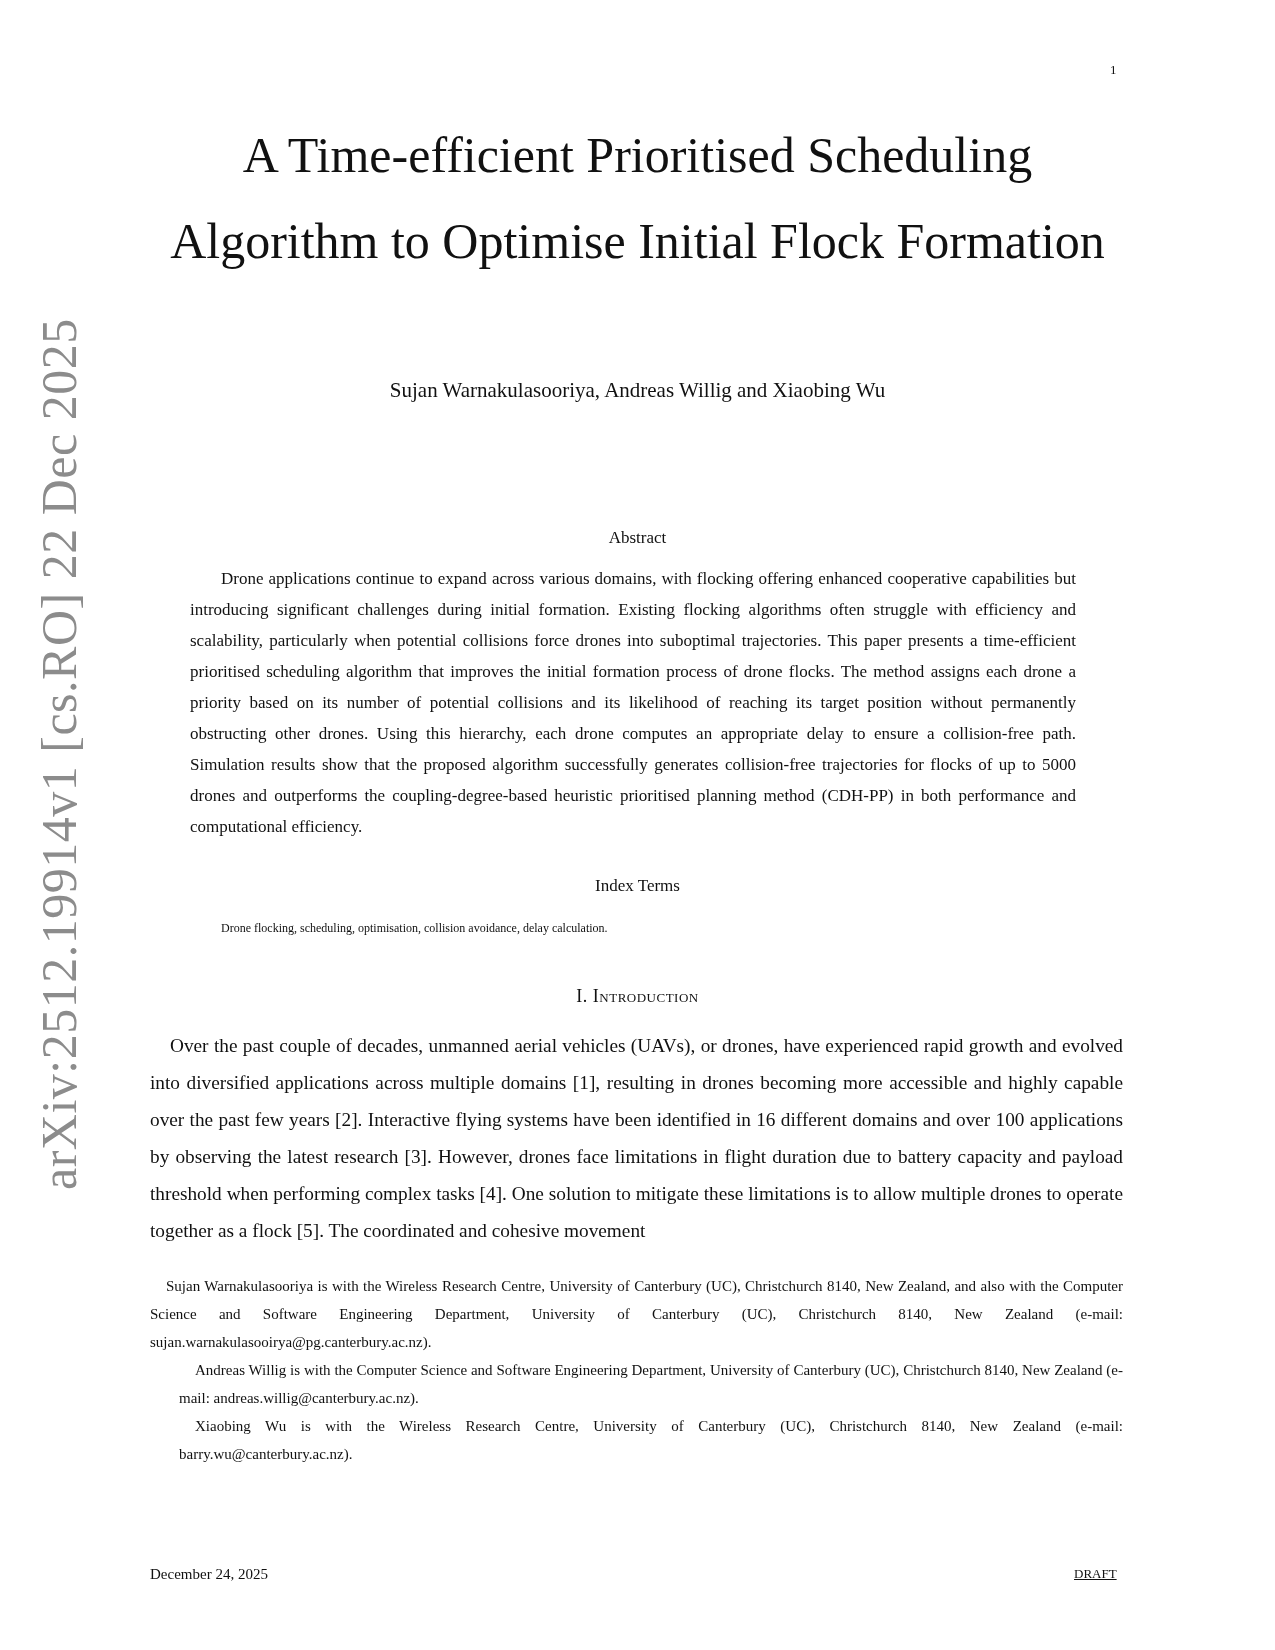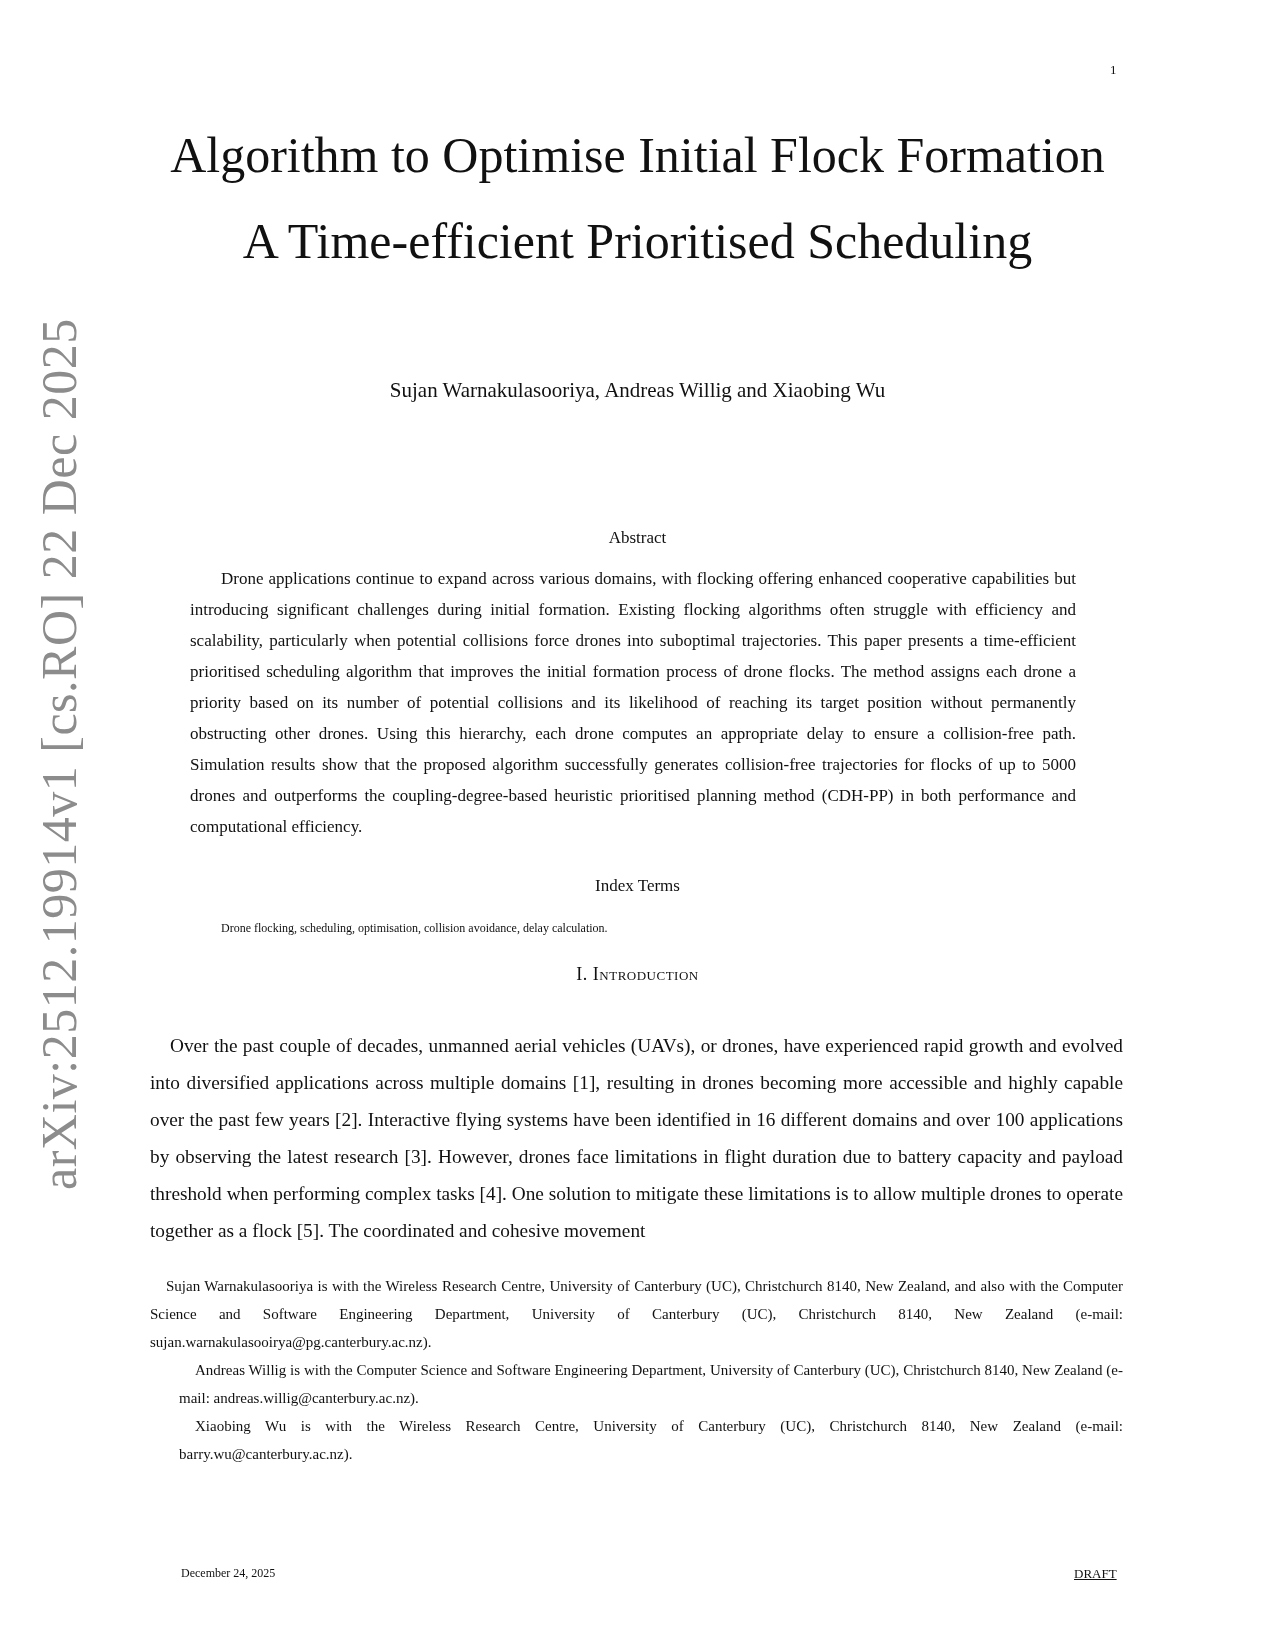--- a/index.html
+++ b/index.html
@@ -20,45 +20,45 @@
   .authors { left: 140px; width: 995px; top: 378px; text-align: center; font-size: 21px; }
   .section-heading { font-weight: normal; font-size: 17px; text-align: center; }
   .abstract-heading { left: 140px; width: 995px; top: 528px; }
   .abstract-body {
     left: 190px; width: 886px; top: 563px; font-size: 17px; line-height: 31px;
     text-align: justify; text-indent: 31px;
   }
   .index-heading { left: 140px; width: 995px; top: 876px; }
   .index-body { left: 221px; top: 921px; font-size: 12px; }
   .intro-heading {
-    left: 140px; width: 995px; top: 964px; text-align: center; font-size: 18px;
+    left: 140px; width: 995px; top: 986px; text-align: center; font-size: 18px;
     font-variant: small-caps; letter-spacing: 0.5px;
   }
   .intro-body {
     left: 150px; width: 973px; top: 1027px; font-size: 19.3px; line-height: 37px;
     text-align: justify; text-indent: 20px;
   }
   .footnotes {
     left: 150px; width: 973px; top: 1272px; font-size: 15px; line-height: 28px;
   }
   .footnotes p { margin: 0 0 0 0; text-align: justify; text-indent: 16px; }
   .footnotes p + p { margin-top: 0; margin-left: 29px; }
-  .footer-left { left: 150px; top: 1566px; font-size: 12px; margin-left: 31px; }
+  .footer-left { left: 150px; top: 1566px; font-size: 15px; }
   .footer-right { left: 1074px; top: 1566px; font-size: 13px; text-decoration: underline; }
 </style>
 </head>
 <body>
 
 <div class="abs page-number">1</div>
 
 <div class="abs arxiv-stamp">arXiv:2512.19914v1  [cs.RO]  22 Dec 2025</div>
 
 <div class="abs title">
+  <div>A Time-efficient Prioritised Scheduling</div>
   <div>Algorithm to Optimise Initial Flock Formation</div>
-  <div>A Time-efficient Prioritised Scheduling</div>
 </div>
 
 <div class="abs authors">Sujan Warnakulasooriya, Andreas Willig and Xiaobing Wu</div>
 
 <div class="abs section-heading abstract-heading">Abstract</div>
 <div class="abs abstract-body">Drone applications continue to expand across various domains, with flocking offering enhanced cooperative capabilities but introducing significant challenges during initial formation. Existing flocking algorithms often struggle with efficiency and scalability, particularly when potential collisions force drones into suboptimal trajectories. This paper presents a time-efficient prioritised scheduling algorithm that improves the initial formation process of drone flocks. The method assigns each drone a priority based on its number of potential collisions and its likelihood of reaching its target position without permanently obstructing other drones. Using this hierarchy, each drone computes an appropriate delay to ensure a collision-free path. Simulation results show that the proposed algorithm successfully generates collision-free trajectories for flocks of up to 5000 drones and outperforms the coupling-degree-based heuristic prioritised planning method (CDH-PP) in both performance and computational efficiency.</div>
 
 <div class="abs section-heading index-heading">Index Terms</div>
 <div class="abs index-body">Drone flocking, scheduling, optimisation, collision avoidance, delay calculation.</div>
 

